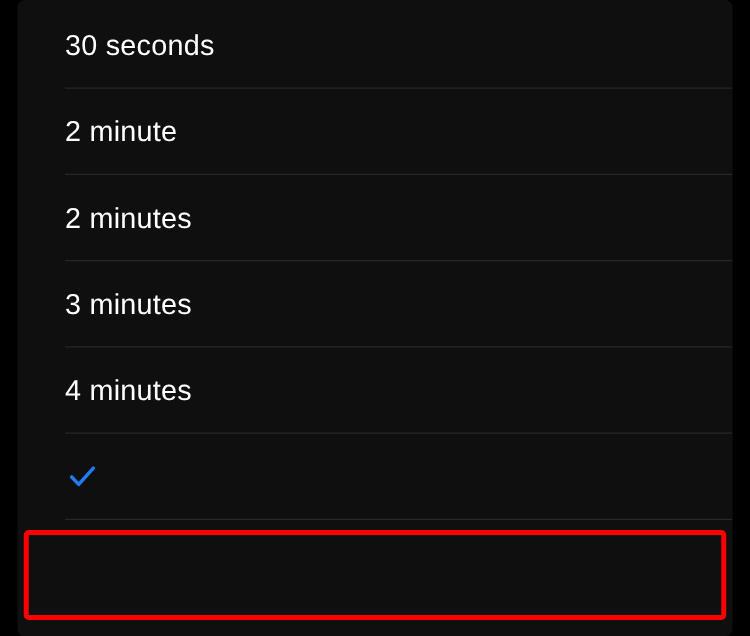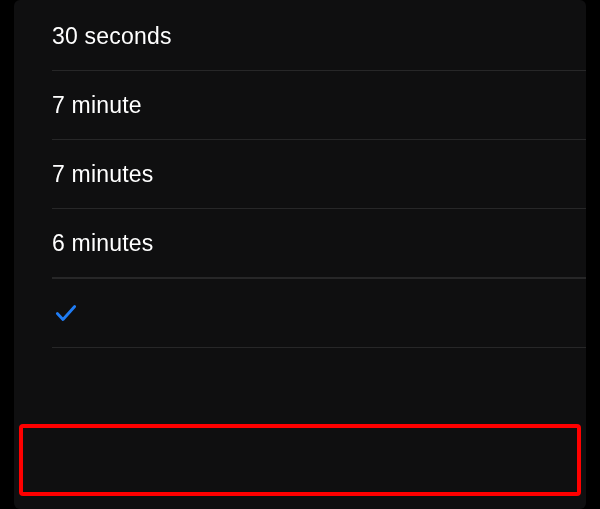--- a/index.html
+++ b/index.html
@@ -67,34 +67,37 @@
 
 <div class="screen">
   <div class="list">
 
     <div class="row">
       <span>30 seconds</span>
     </div>
     <div class="divider"></div>
 
     <div class="row">
-      <span>7 minute</span>
+      <span>2 minute</span>
     </div>
     <div class="divider"></div>
 
     <div class="row">
-      <span>7 minutes</span>
+      <span>2 minutes</span>
     </div>
     <div class="divider"></div>
 
     <div class="row">
-      <span>6 minutes</span>
+      <span>3 minutes</span>
     </div>
     <div class="divider"></div>
 
+    <div class="row">
+      <span>4 minutes</span>
+    </div>
     <div class="divider"></div>
 
     <div class="row">
       <span class="check">
         <svg width="26" height="26" viewBox="0 0 24 24" fill="none">
           <path d="M4 12.5 L9.2 18 L20 6" stroke="#1f7cf4" stroke-width="2.6" stroke-linecap="round" stroke-linejoin="round"></path>
         </svg>
       </span>
     </div>
     <div class="divider"></div>

